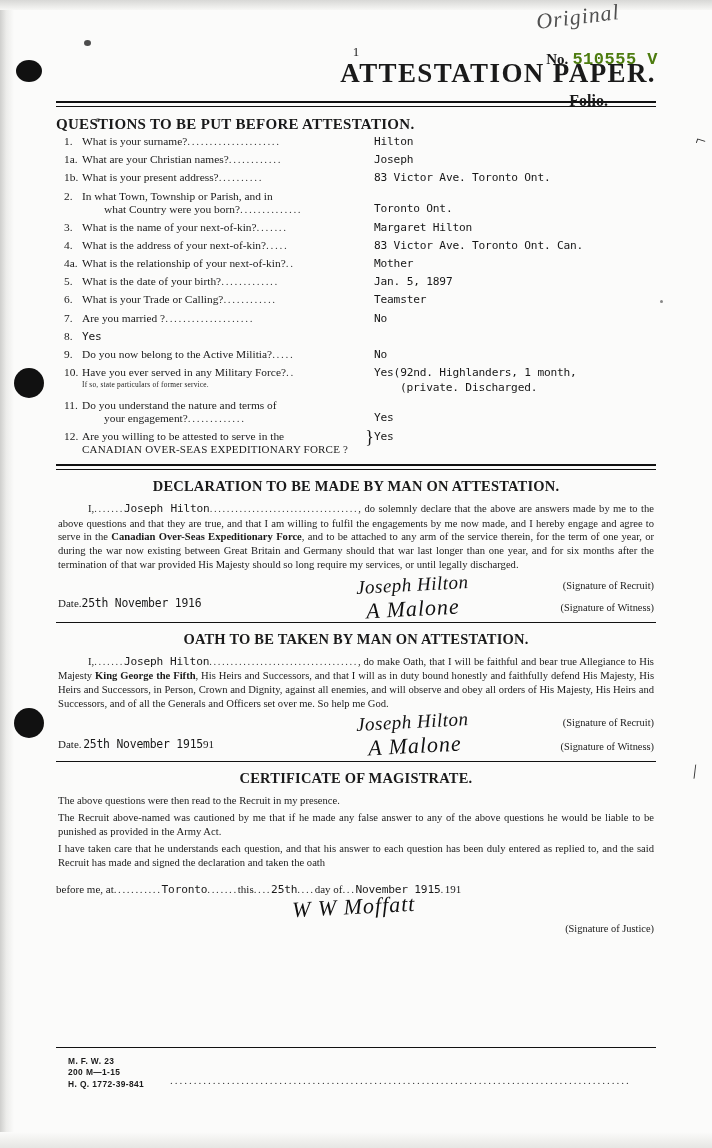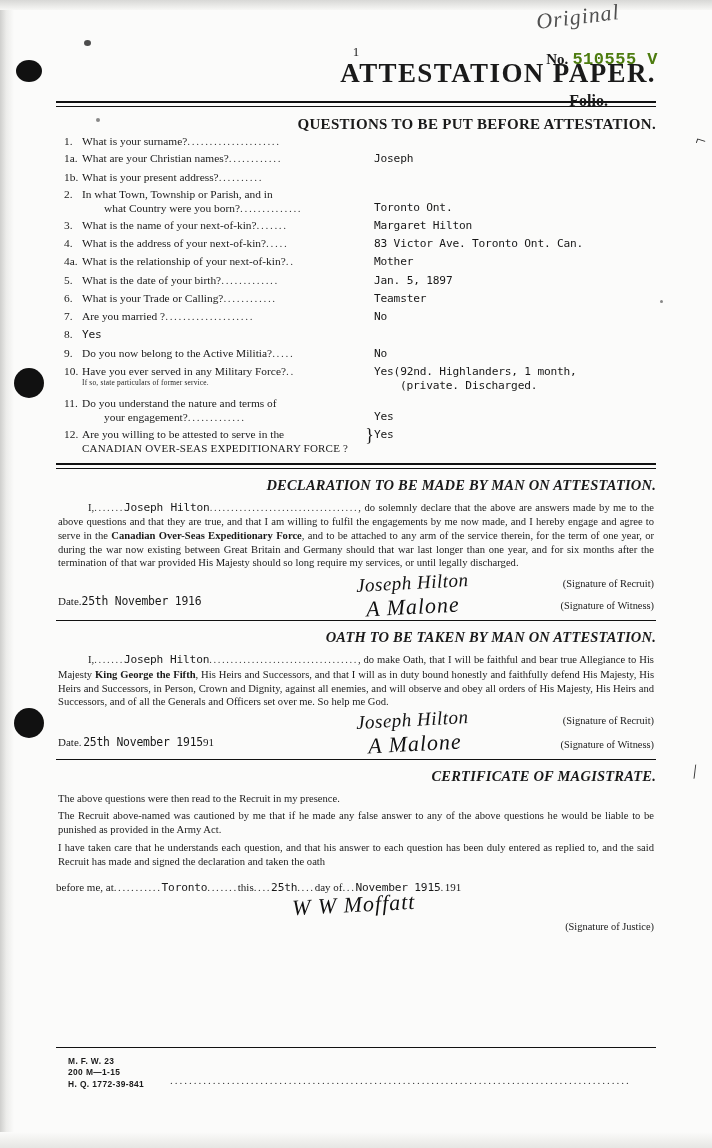--- a/index.html
+++ b/index.html
@@ -123,21 +123,21 @@
     border-top: 2px solid #111;
     border-bottom: 1px solid #111;
     height: 3px;
   }
   .rule-single {
     border-top: 1px solid #111;
     height: 0;
   }
 
   .section-title {
-    text-align: right;
+    text-align: left;
     font-weight: bold;
     font-size: 15px;
     letter-spacing: .3px;
     margin-top: 9px;
   }
   .answers-label {
     text-align: center;
     font-size: 9.5px;
     letter-spacing: .6px;
     margin-top: 3px;
@@ -196,26 +196,25 @@
     position: absolute;
     right: 0px;
     top: 0px;
     font-size: 18px;
     line-height: .8;
   }
 
   
   .blk { margin-top: 8px; }
   .blk-title {
-    text-align: right;
+    text-align: center;
     font-weight: bold;
     font-size: 14.5px;
     letter-spacing: .2px;
     margin: 8px 0 7px;
-    font-style: italic;
   }
   .para {
     font-size: 10.6px;
     line-height: 1.30;
     text-align: justify;
     margin: 0 2px;
   }
   .para .ind { display: inline-block; width: 30px; }
   .hand {
     font-family: "DejaVu Sans Mono", monospace;
@@ -351,31 +350,33 @@
     <div class="folio-line">Folio.</div>
     <div class="rule-double"></div>
 
     <div class="section-title">QUESTIONS TO BE PUT BEFORE ATTESTATION.</div>
 
     <div class="q-list">
 
       <div class="q-row">
         <div class="q-num">1.</div>
         <div class="q-text"><span>What is your surname?</span><span class="dotfill">.....................</span></div>
+        <div class="q-ans">Hilton</div>
       </div>
 
       <div class="q-row">
         <div class="q-num">1a.</div>
         <div class="q-text"><span>What are your Christian names?</span><span class="dotfill">............</span></div>
         <div class="q-ans">Joseph</div>
       </div>
 
       <div class="q-row">
         <div class="q-num">1b.</div>
         <div class="q-text"><span>What is your present address?</span><span class="dotfill">..........</span></div>
+        <div class="q-ans">83 Victor Ave. Toronto Ont.</div>
       </div>
 
       <div class="q-row">
         <div class="q-num">2.</div>
         <div class="q-text">
           <span>In what Town, Township or Parish, and in</span>
           <span class="indent"><span>what Country were you born?</span><span class="dotfill">..............</span></span>
         </div>
         <div class="q-ans" style="align-self:flex-end">Toronto Ont.</div>
       </div>

